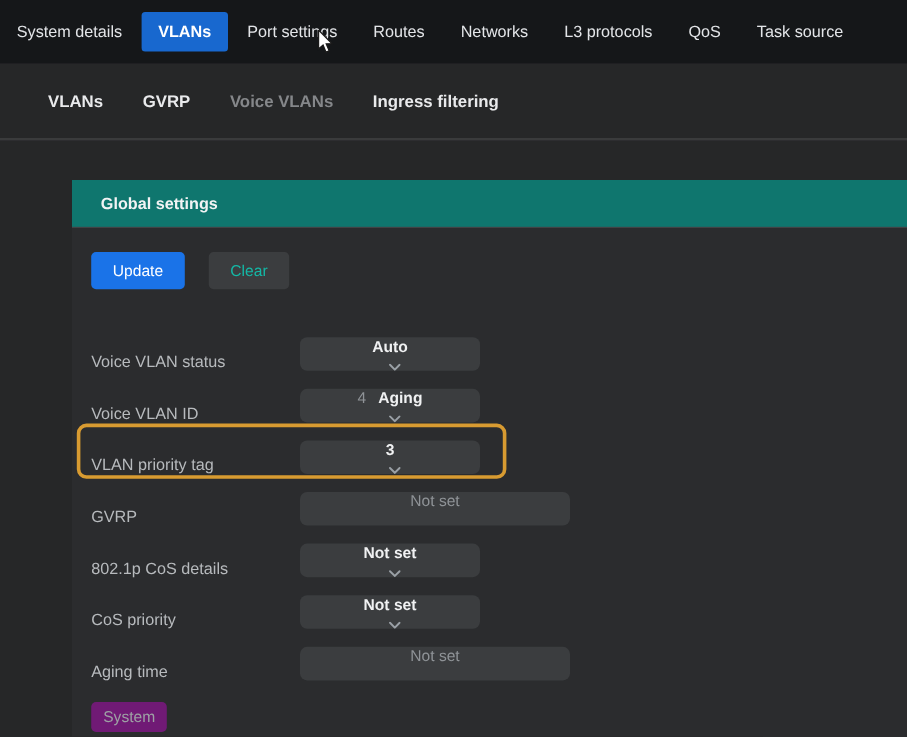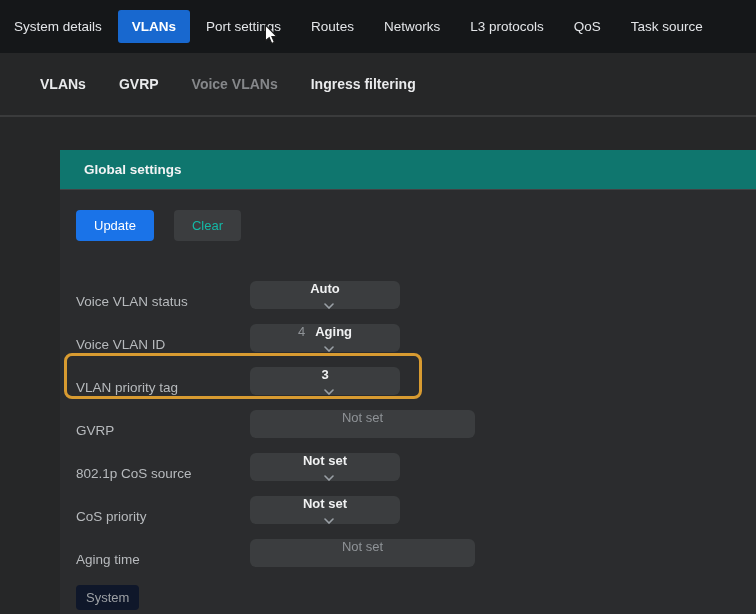--- a/index.html
+++ b/index.html
@@ -118,21 +118,21 @@
   .field-value.muted { font-weight:normal; color:#8f9397; }
   .field-prefix {
     font-size:13px;
     color:#8f9397;
     margin-right:10px;
   }
   .value-group { display:flex; align-items:center; }
   .chevron { display:flex; align-items:center; margin-left:8px; }
 
   .static-box {
-    background:#0f172a;
+    background:#701a75;
     border-radius:4px;
     padding:5px 10px;
     font-size:13px;
     color:#9da0a4;
   }
 
   
   .row-highlight::before {
     content:"";
     position:absolute;
@@ -227,21 +227,21 @@
     </div>
 
     <div class="row">
       <div class="row-label">GVRP</div>
       <div class="field wide">
         <span class="field-value muted">Not set</span>
       </div>
     </div>
 
     <div class="row">
-      <div class="row-label">802.1p CoS source</div>
+      <div class="row-label">802.1p CoS details</div>
       <div class="field select">
         <span class="field-value">Not set</span>
         <span class="chevron">
           <svg width="10" height="6" viewBox="0 0 10 6">
               <path d="M1 1l4 4 4-4" stroke="#9aa0a6" stroke-width="1.6" fill="none" stroke-linecap="round"></path>
             </svg>
         </span>
       </div>
     </div>
 

